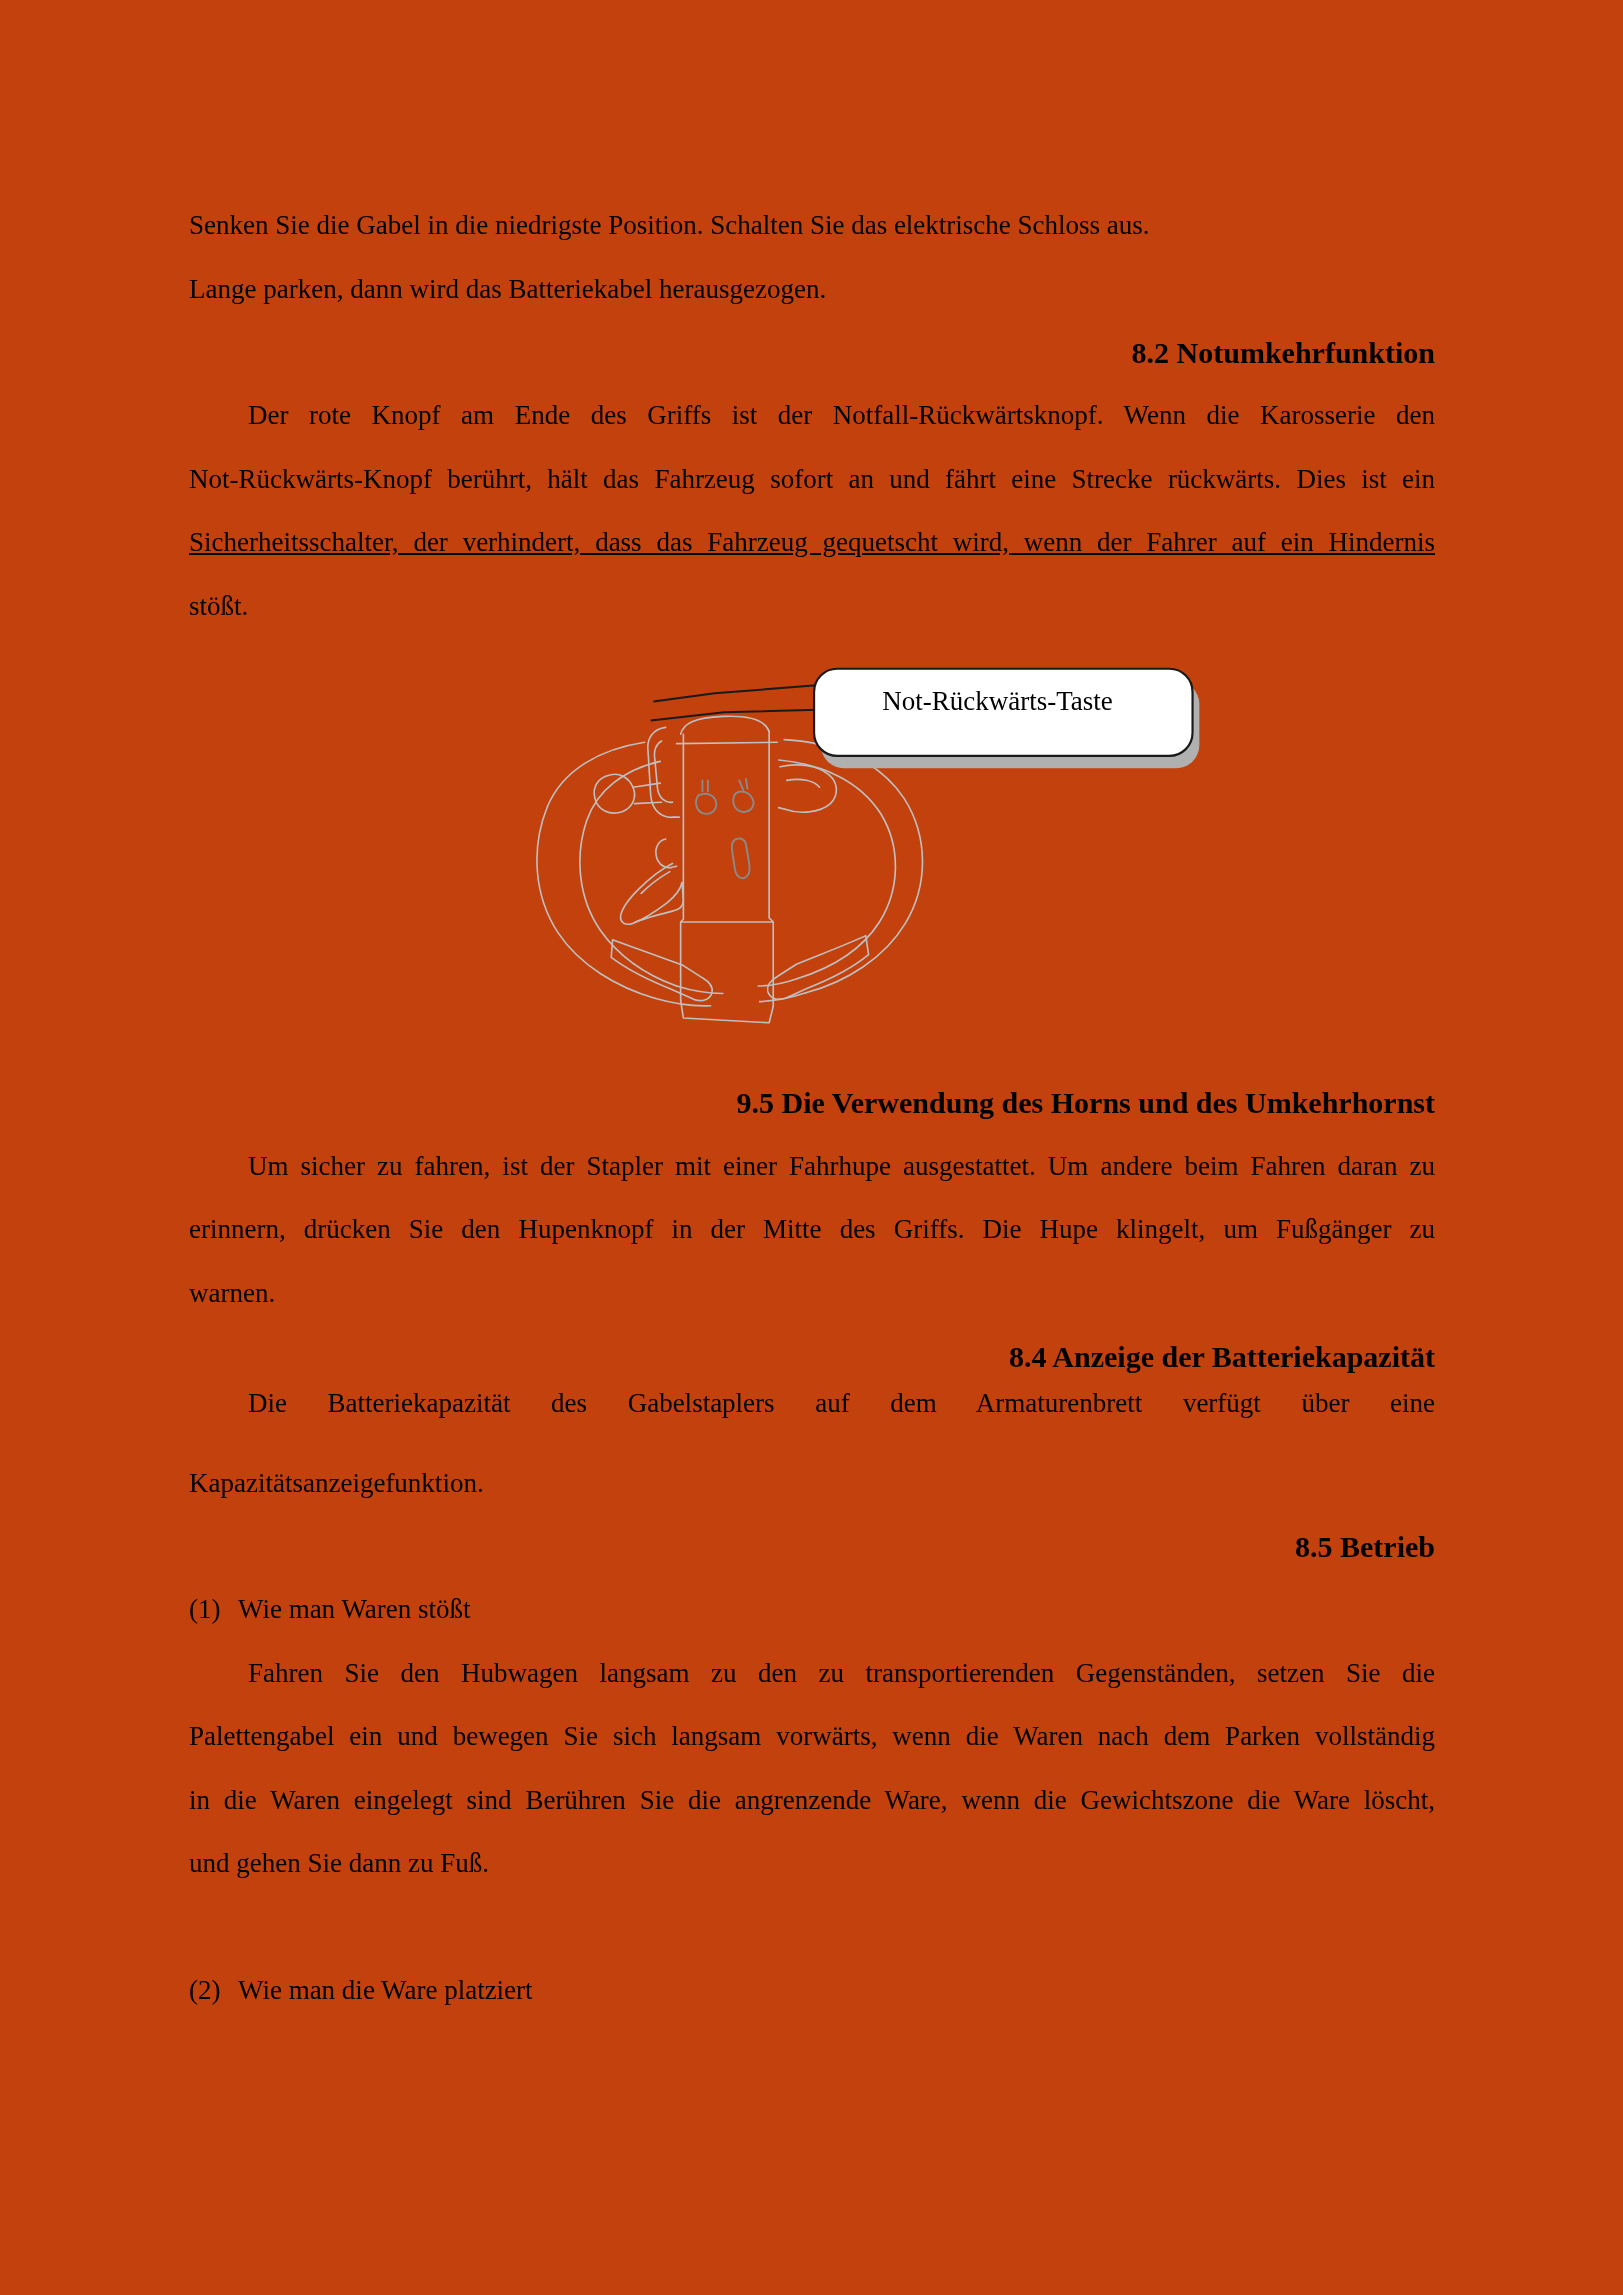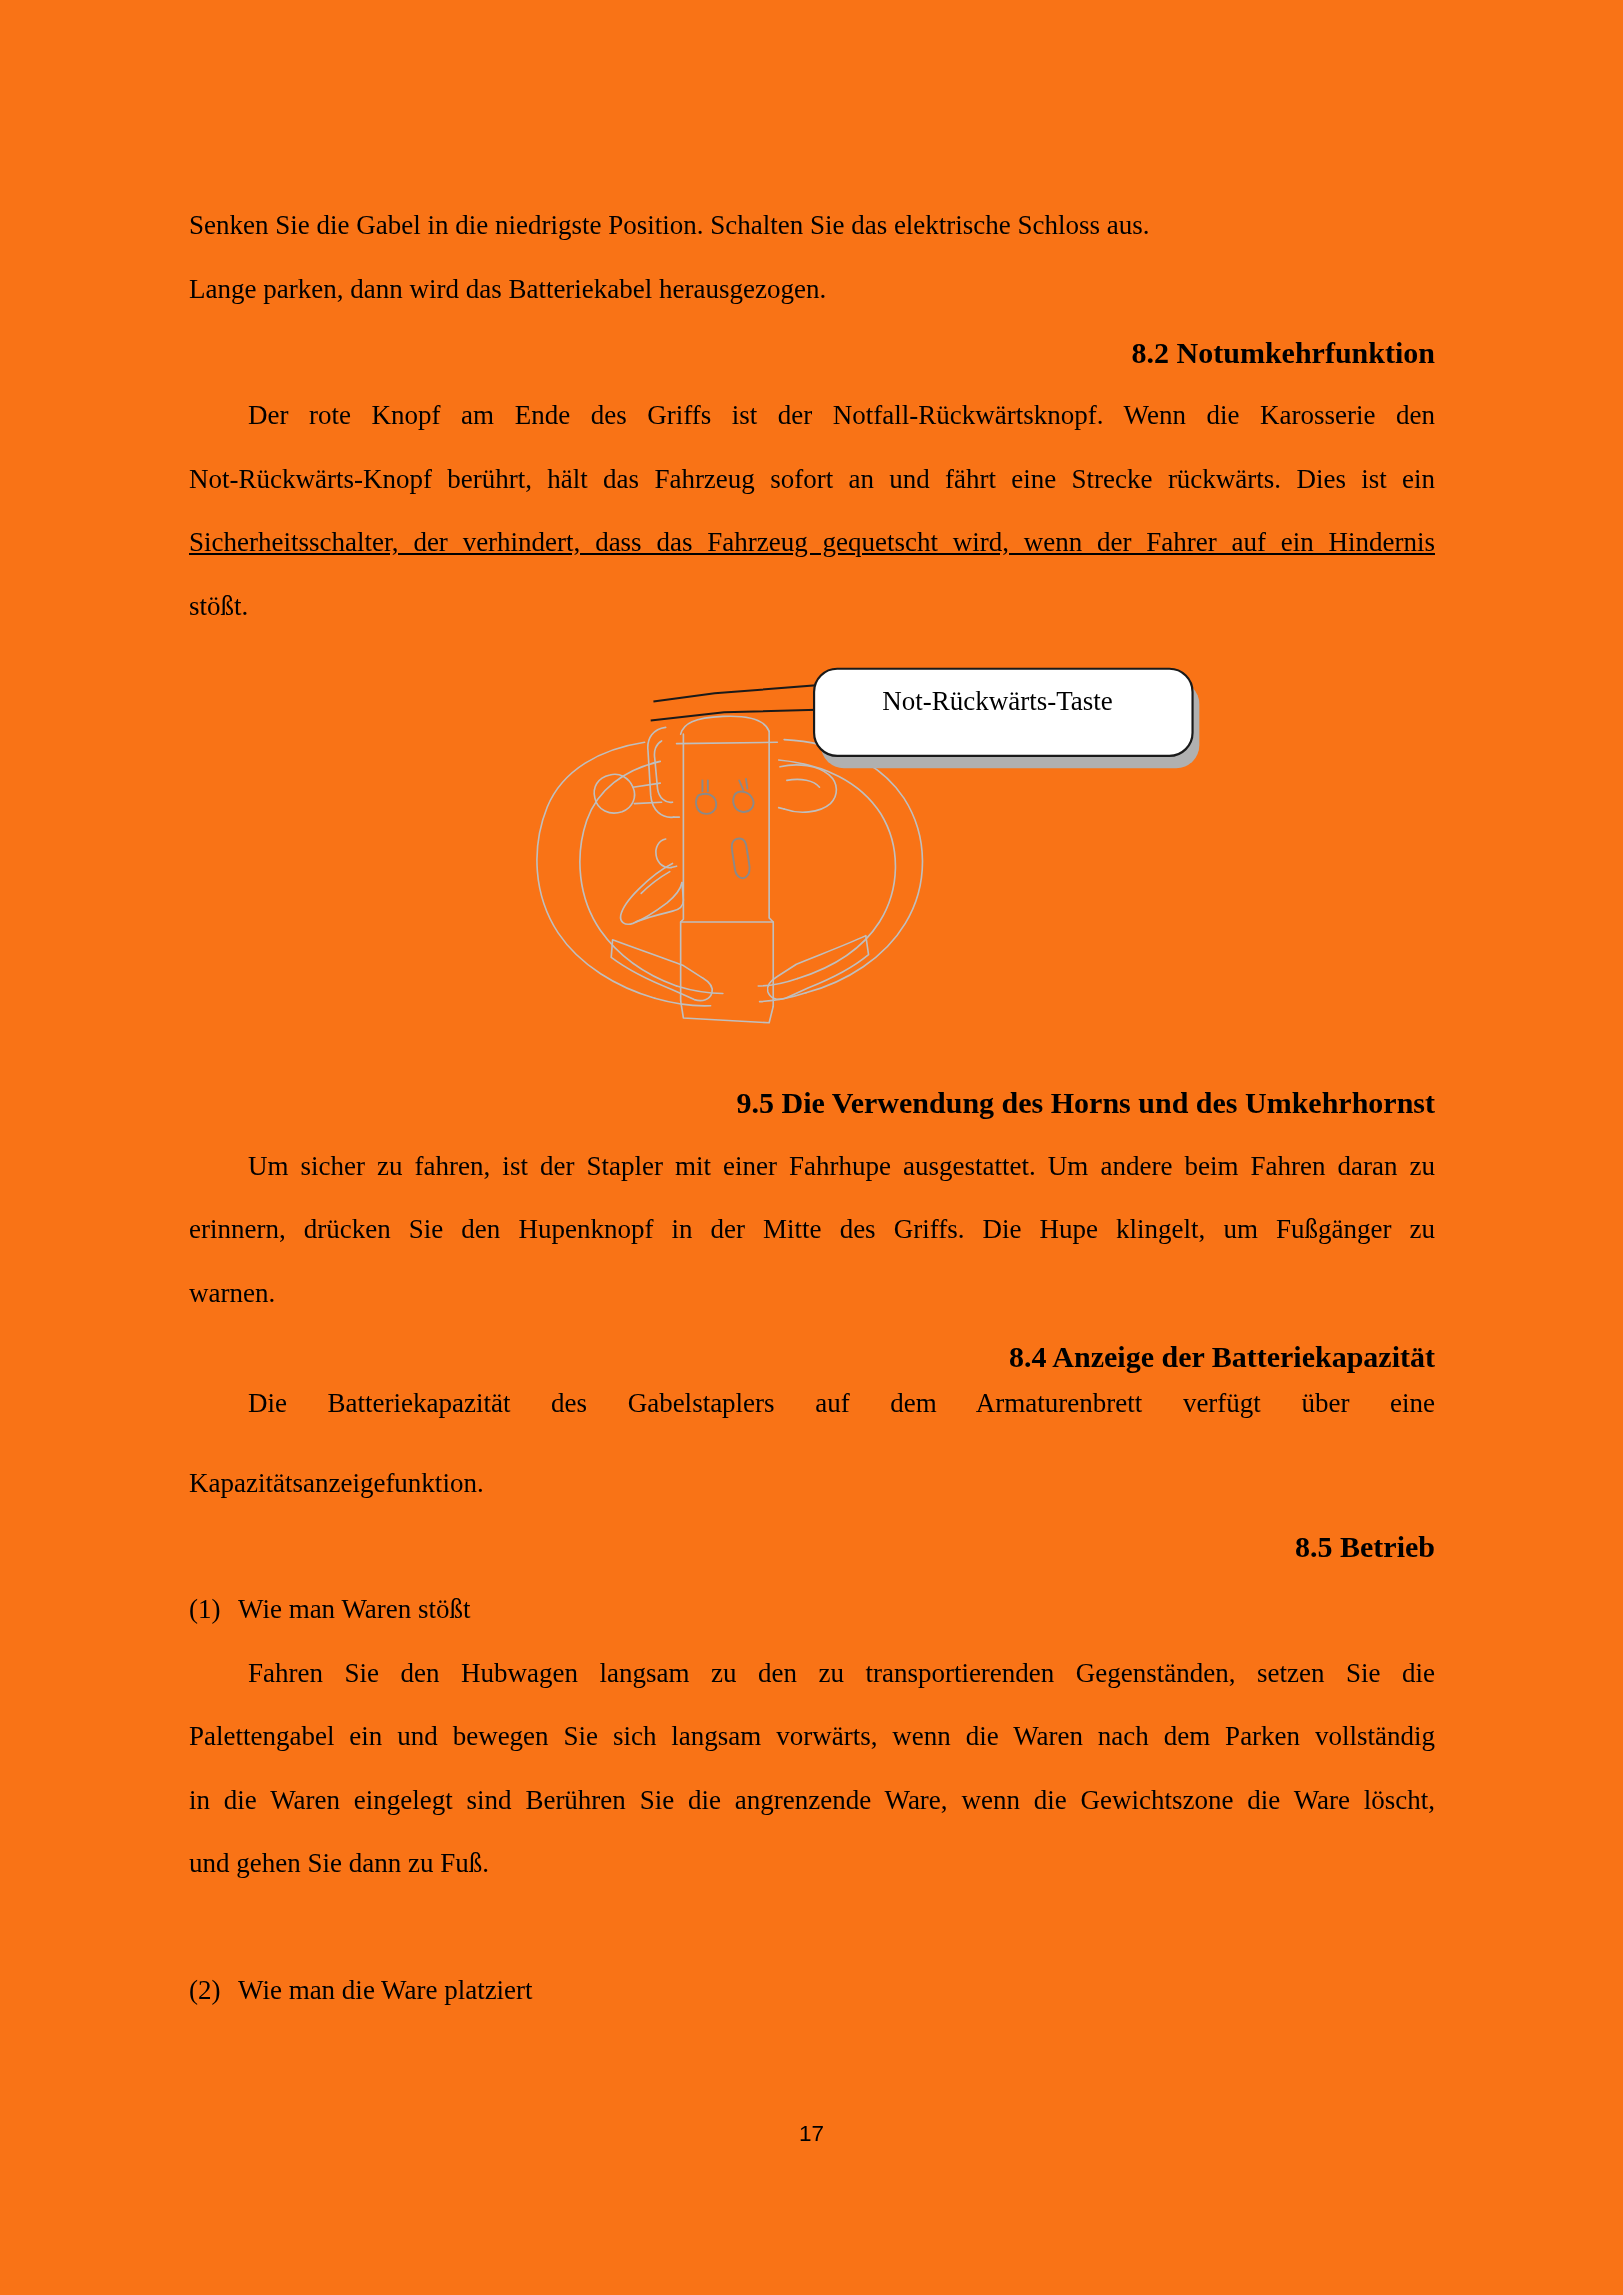--- a/index.html
+++ b/index.html
@@ -8,21 +8,21 @@
     background: #ffffff;
   }
   body {
     font-family: "Liberation Serif", "DejaVu Serif", serif;
     color: #000000;
   }
   .page {
     position: relative;
     width: 1623px;
     height: 2295px;
-    background: #f97316;
+    background: #c2410c;
     overflow: hidden;
   }
   .content {
     position: absolute;
     left: 189px;
     top: 0;
     width: 1246px;
   }
 
   
@@ -230,16 +230,15 @@
 
       <g>
         <rect x="466" y="40" width="556" height="128" rx="34" ry="34" fill="#b0b0b0" stroke="none" transform="translate(8,10)"></rect>
         <rect x="464" y="32" width="556" height="128" rx="34" ry="34" fill="#ffffff" stroke="#1a1a1a" stroke-width="3.2"></rect>
       </g>
     </svg>
   </div>
 
   <div class="callout-text">Not-Rückwärts-Taste</div>
 
-  <div class="page-number">17</div>
 
 </div>
 
 
 </body></html>

